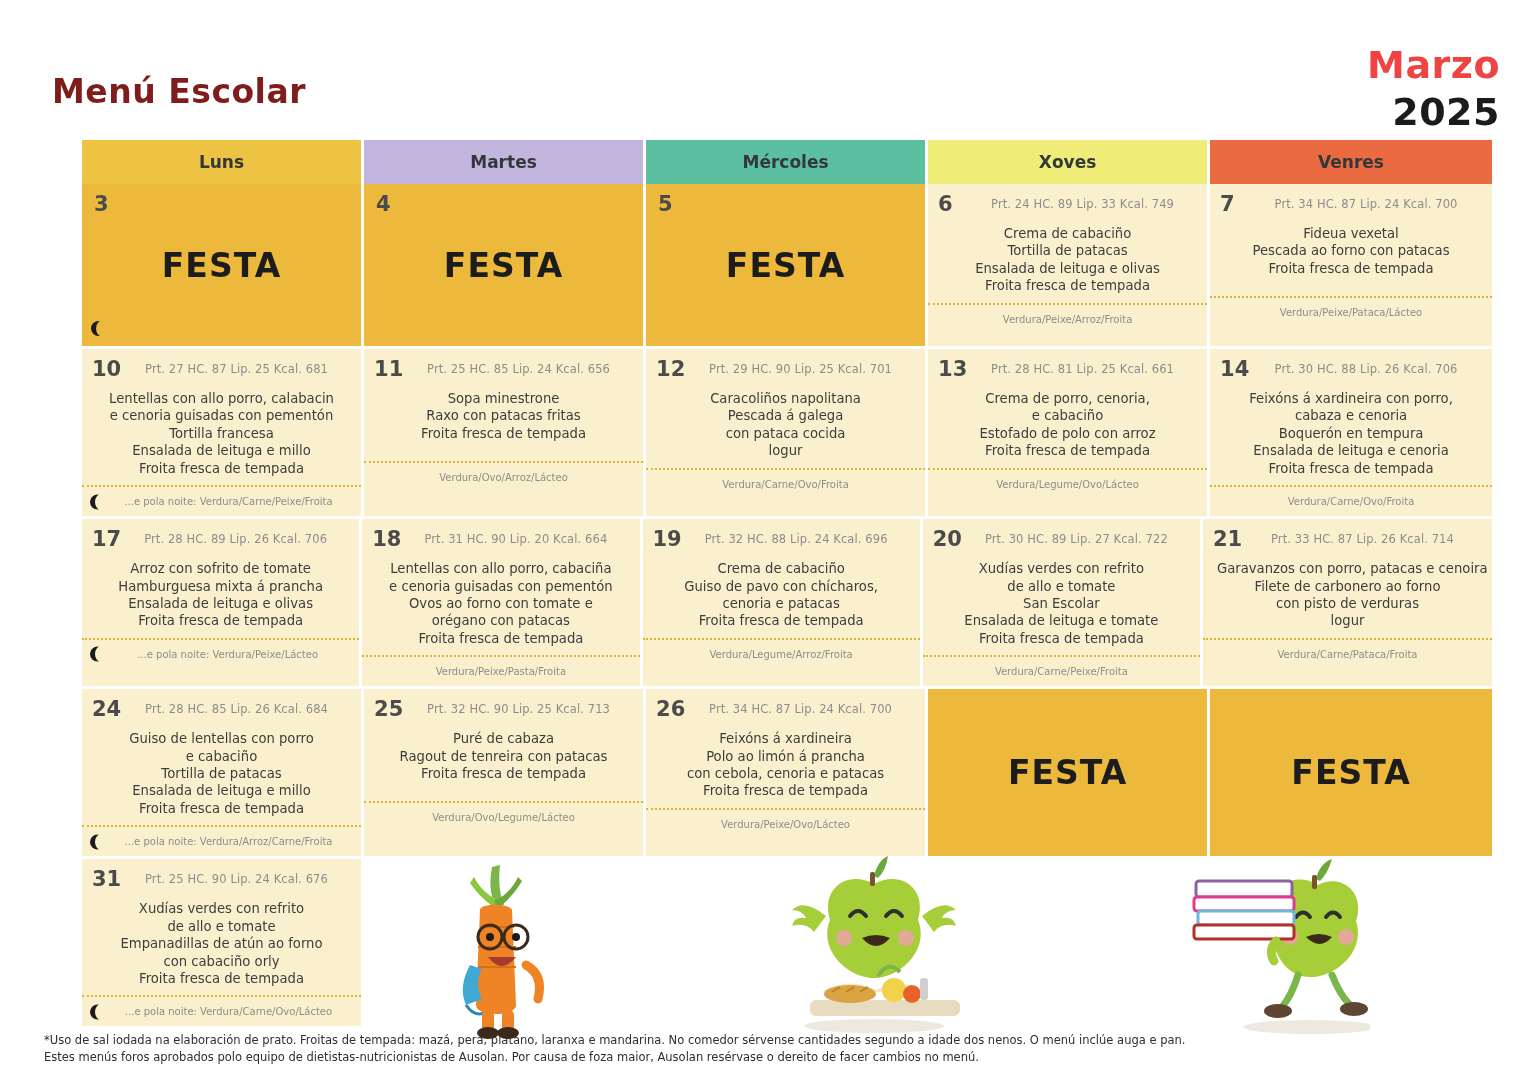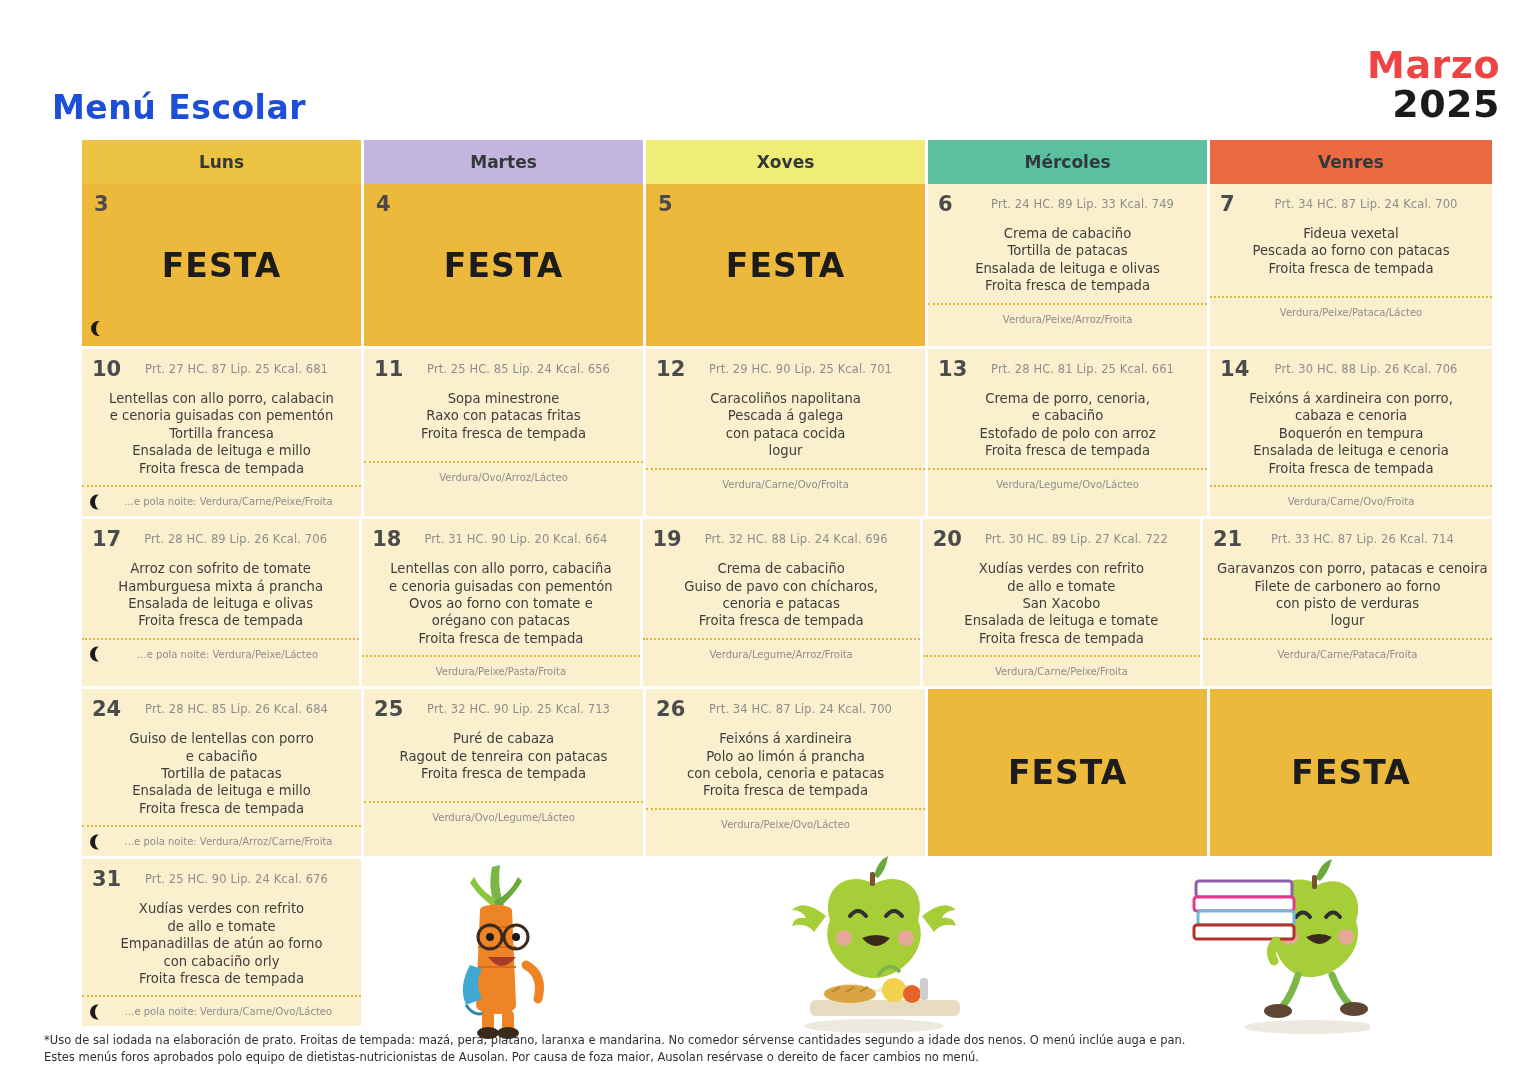--- a/index.html
+++ b/index.html
@@ -12,33 +12,33 @@
     position:relative;
     overflow:hidden;
   }
   .page { position:relative; width:1538px; height:1086px; }
 
   
   .header {
     position:absolute; left:0; top:0; width:1538px; height:138px;
   }
   .title {
-    position:absolute; left:52px; top:88px;
-    font-size:33px; font-weight:bold; color:#1d4ed8;
+    position:absolute; left:52px; top:72px;
+    font-size:33px; font-weight:bold; color:#7f1d1d;
     letter-spacing:0.5px;
   }
   .month-block {
     position:absolute; right:38px; top:46px;
     text-align:right; line-height:1.02;
   }
   .month {
     font-size:38px; font-weight:bold; color:#ef4444; letter-spacing:0.5px;
   }
   .year {
-    font-size:38px; font-weight:bold; color:#1b1b1b; letter-spacing:0.5px;
+    font-size:38px; font-weight:bold; color:#1b1b1b; letter-spacing:0.5px;margin-top:8px;
   }
 
   
   .grid {
     position:absolute; left:47px; top:140px;
     width:1445px;
   }
   .row { display:flex;padding-left:35px; }
   .col { width:289px; }
 
@@ -140,22 +140,22 @@
     <div class="month-block">
       <div class="month">Marzo</div>
       <div class="year">2025</div>
     </div>
   </div>
 
   <div class="grid">
     <div class="row" id="weekday-row">
         <div class="col dayhead" style="background: rgb(237, 195, 68);">Luns</div>
         <div class="col dayhead" style="background: rgb(195, 182, 222);">Martes</div>
+        <div class="col dayhead" style="background: rgb(91, 191, 160);">Mércoles</div>
         <div class="col dayhead" style="background: rgb(240, 236, 120);">Xoves</div>
-        <div class="col dayhead" style="background: rgb(91, 191, 160);">Mércoles</div>
         <div class="col dayhead" style="background: rgb(234, 106, 65);">Venres</div>
       </div>
     <div id="weeks-container">
         <div class="row">
           <div class="col cell festa" style="min-height: 165px;">
             <div class="daynum-f">3</div>
             <div class="ftext">FESTA</div>
             <div class="moon-f"></div>
           </div>
           <div class="col cell festa" style="min-height: 165px;">
@@ -345,21 +345,21 @@
           </div>
           <div class="col cell">
             <div class="cell-body">
               <div class="cell-top">
                 <div class="daynum">20</div>
                 <div class="nutri">Prt. 30 HC. 89 Lip. 27 Kcal. 722</div>
               </div>
               <div class="meals">
                 <div>Xudías verdes con refrito</div>
                 <div>de allo e tomate</div>
-                <div>San Xacobo</div>
+                <div>San Escolar</div>
                 <div>Ensalada de leituga e tomate</div>
                 <div>Froita fresca de tempada</div>
               </div>
             </div>
             <div class="night">
               <span class="ntext">Verdura/Carne/Peixe/Froita</span>
             </div>
           </div>
           <div class="col cell">
             <div class="cell-body">

